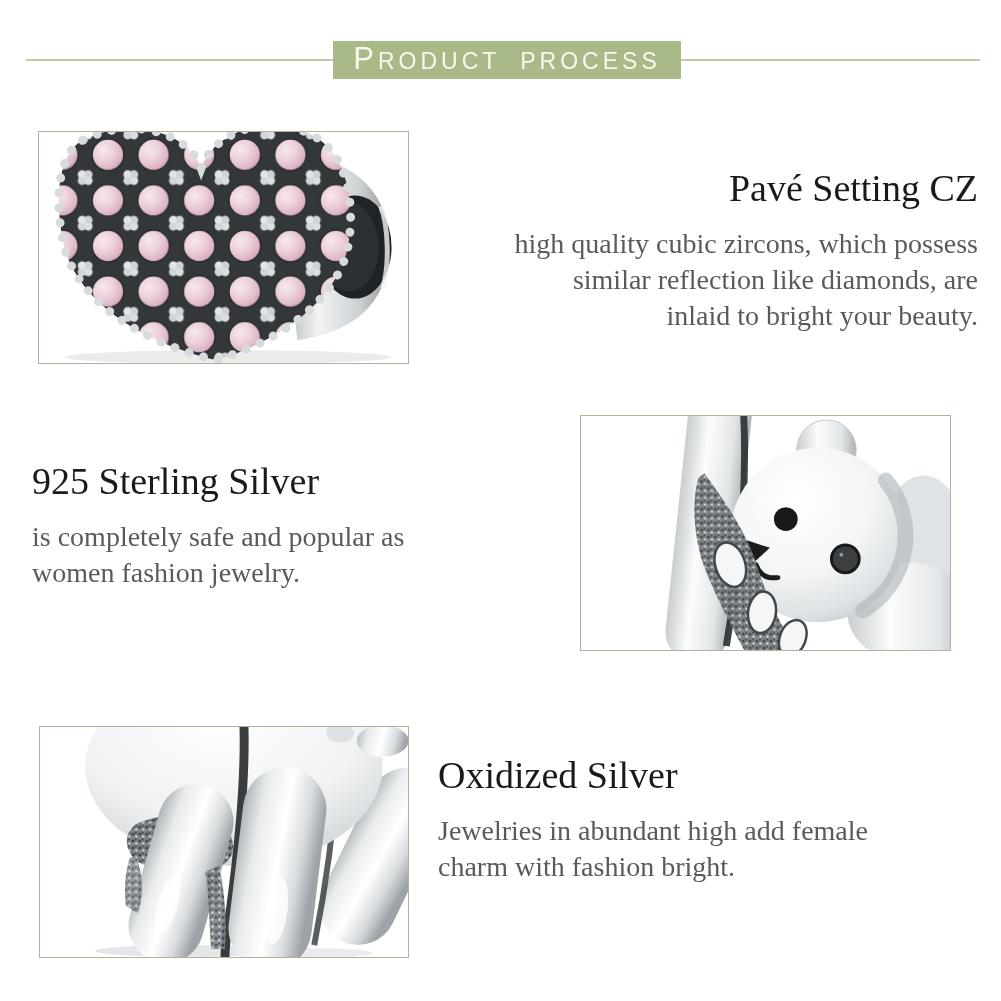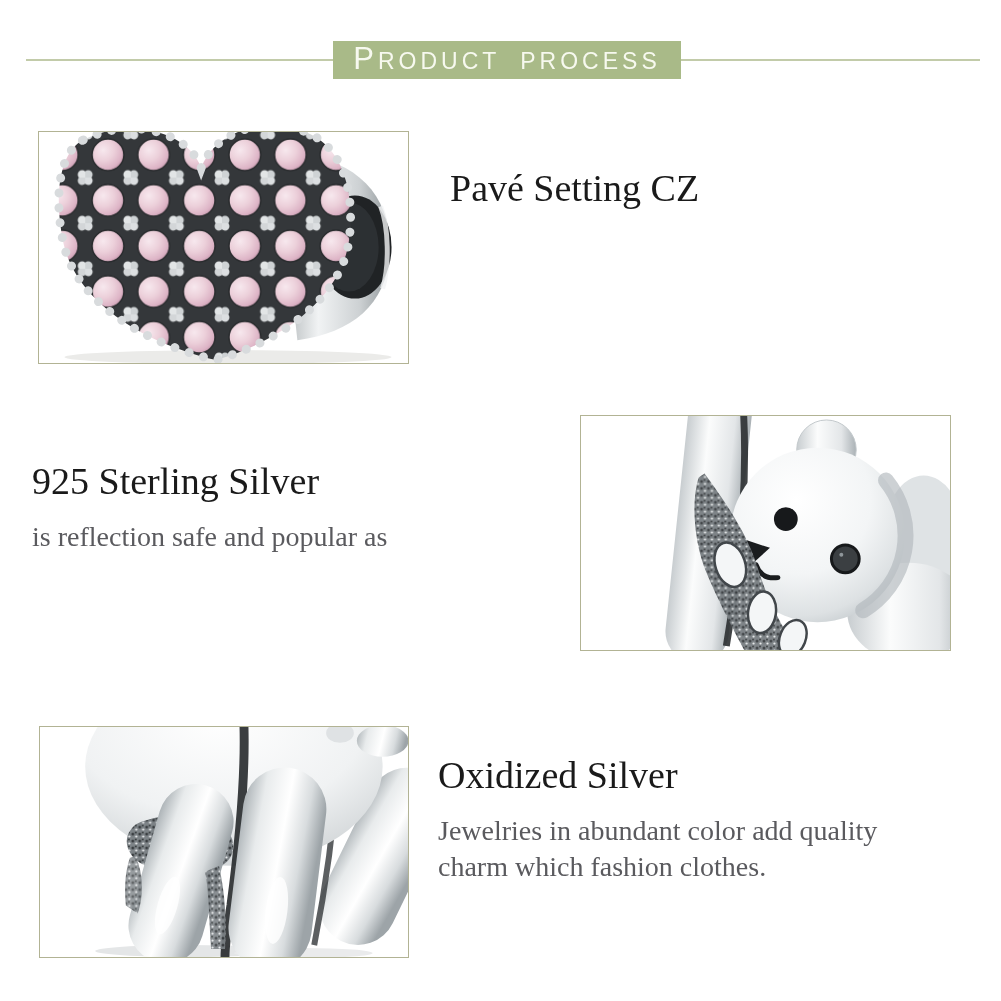--- a/index.html
+++ b/index.html
@@ -46,21 +46,21 @@
     border: 1px solid #b2b394;
     background: #ffffff;
   }
   .photo-frame svg { display: block; width: 100%; height: 100%; }
   .frame-1 { left: 38px;  top: 131px; width: 371px; height: 233px; }
   .frame-2 { left: 580px; top: 415px; width: 371px; height: 236px; }
   .frame-3 { left: 39px;  top: 726px; width: 370px; height: 232px; }
 
   
   .text-block { position: absolute; }
-  .tb-1 { left: 450px; top: 166px; width: 540px; }
+  .tb-1 { left: 438px; top: 166px; width: 540px; text-align: right; }
   .tb-2 { left: 32px;  top: 459px; width: 540px; }
   .tb-3 { left: 438px; top: 753px; width: 540px; }
   .section-title {
     margin: 0;
     font-weight: normal;
     font-size: 38px;
     line-height: 44px;
     color: #1a1a1a;
     font-family: "Liberation Serif", serif;
   }
@@ -112,26 +112,32 @@
       <ellipse cx="318" cy="116" rx="37" ry="52" fill="#202325"></ellipse>
       <ellipse cx="312" cy="116" rx="30" ry="45" fill="#2c3033"></ellipse>
       <path d="M 344,75 C 352,95 353,135 346,158" stroke="#f2f4f5" stroke-width="5" fill="none" opacity="0.8"></path>
       <path d="M 44,8 C 92,-16 150,0 163,36 C 178,-4 238,-20 280,6 C 308,24 318,66 312,110 C 305,162 252,208 178,230 C 100,212 36,168 24,112 C 14,64 20,20 44,8 Z" fill="url(#g1pave)"></path>
       <path d="M 44,8 C 92,-16 150,0 163,36 C 178,-4 238,-20 280,6 C 308,24 318,66 312,110 C 305,162 252,208 178,230 C 100,212 36,168 24,112 C 14,64 20,20 44,8 Z" fill="none" stroke="#d8dbdd" stroke-width="9" stroke-dasharray="0.1 15" stroke-linecap="round"></path>
     </svg>
   </div>
 
   <div class="text-block tb-1">
     <h2 class="section-title">Pavé Setting CZ</h2>
+    <div class="section-body">
+      <div>high quality cubic zircons, which possess</div>
+      <div>similar reflection like diamonds, are</div>
+      <div>inlaid to bright your beauty.</div>
+    </div>
   </div>
 
   <div class="text-block tb-2">
     <h2 class="section-title">925 Sterling Silver</h2>
     <div class="section-body">
-      <div>is reflection safe and popular as</div>
+      <div>is completely safe and popular as</div>
+      <div>women fashion jewelry.</div>
     </div>
   </div>
 
   <div class="photo-frame frame-2" role="img" aria-label="silver teddy bear charm head close-up photo">
     <svg viewBox="0 0 371 236" xmlns="http://www.w3.org/2000/svg">
       <defs>
         <radialGradient id="g2head" cx="38%" cy="30%" r="85%">
           <stop offset="0%" stop-color="#ffffff"></stop>
           <stop offset="50%" stop-color="#f3f5f6"></stop>
           <stop offset="78%" stop-color="#dde1e3"></stop>
@@ -220,18 +226,18 @@
       <ellipse cx="128" cy="180" rx="10" ry="30" fill="#ffffff" opacity="0.8" transform="rotate(16 128 180)"></ellipse>
       <ellipse cx="238" cy="185" rx="11" ry="34" fill="#ffffff" opacity="0.8" transform="rotate(7 238 185)"></ellipse>
       <ellipse cx="345" cy="14" rx="26" ry="16" fill="url(#g3leg)"></ellipse>
       <ellipse cx="302" cy="6" rx="14" ry="10" fill="#dfe2e4"></ellipse>
     </svg>
   </div>
 
   <div class="text-block tb-3">
     <h2 class="section-title">Oxidized Silver</h2>
     <div class="section-body">
-      <div>Jewelries in abundant color add quality</div>
-      <div>charm which fashion clothes.</div>
+      <div>Jewelries in abundant high add female</div>
+      <div>charm with fashion bright.</div>
     </div>
   </div>
 
 </div>
 
 </body></html>

